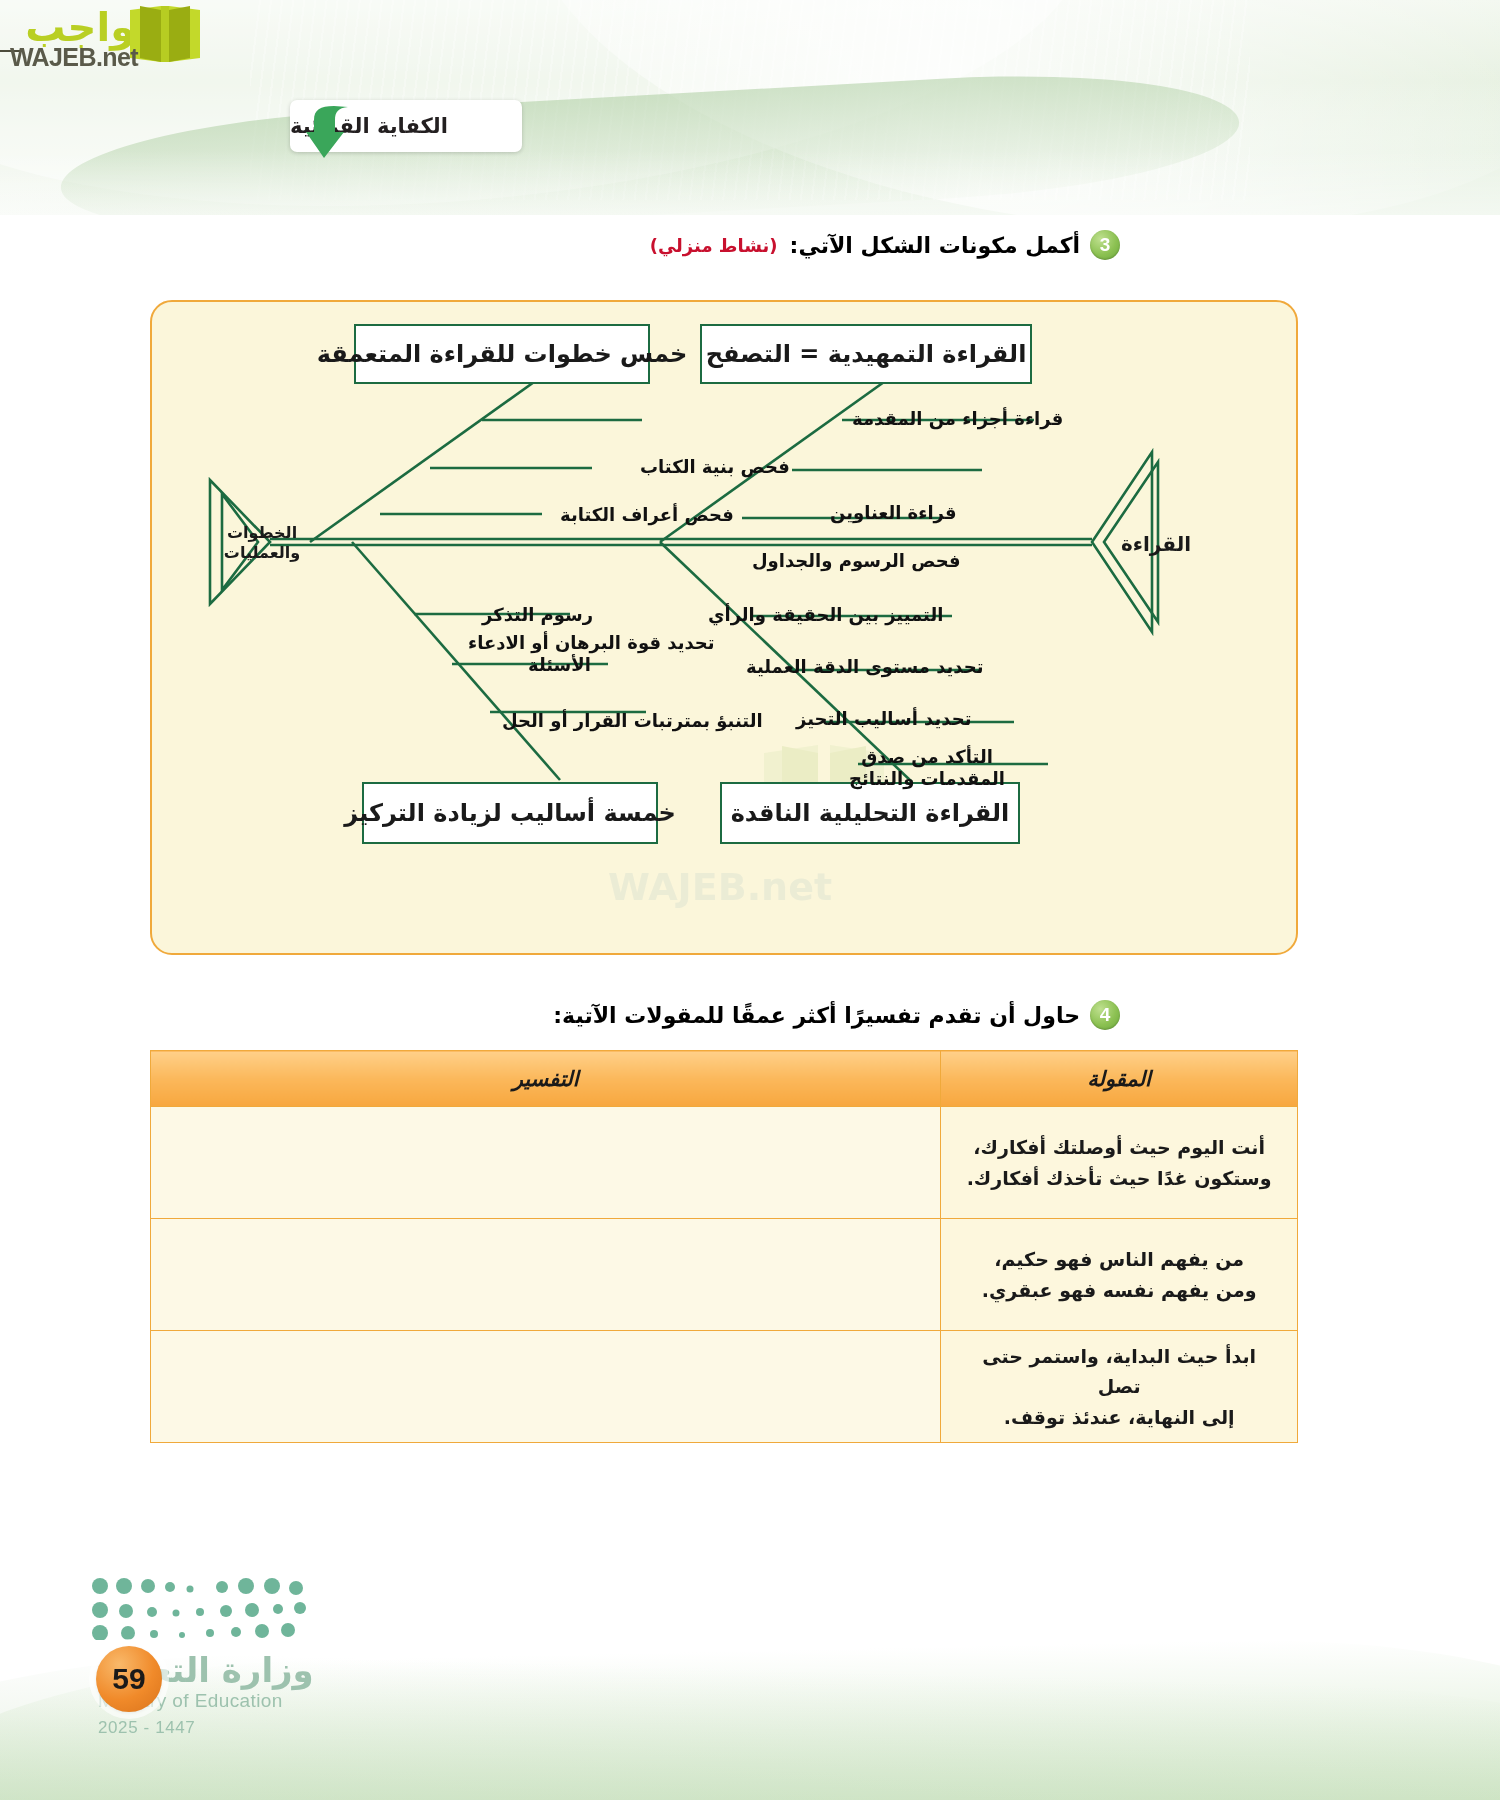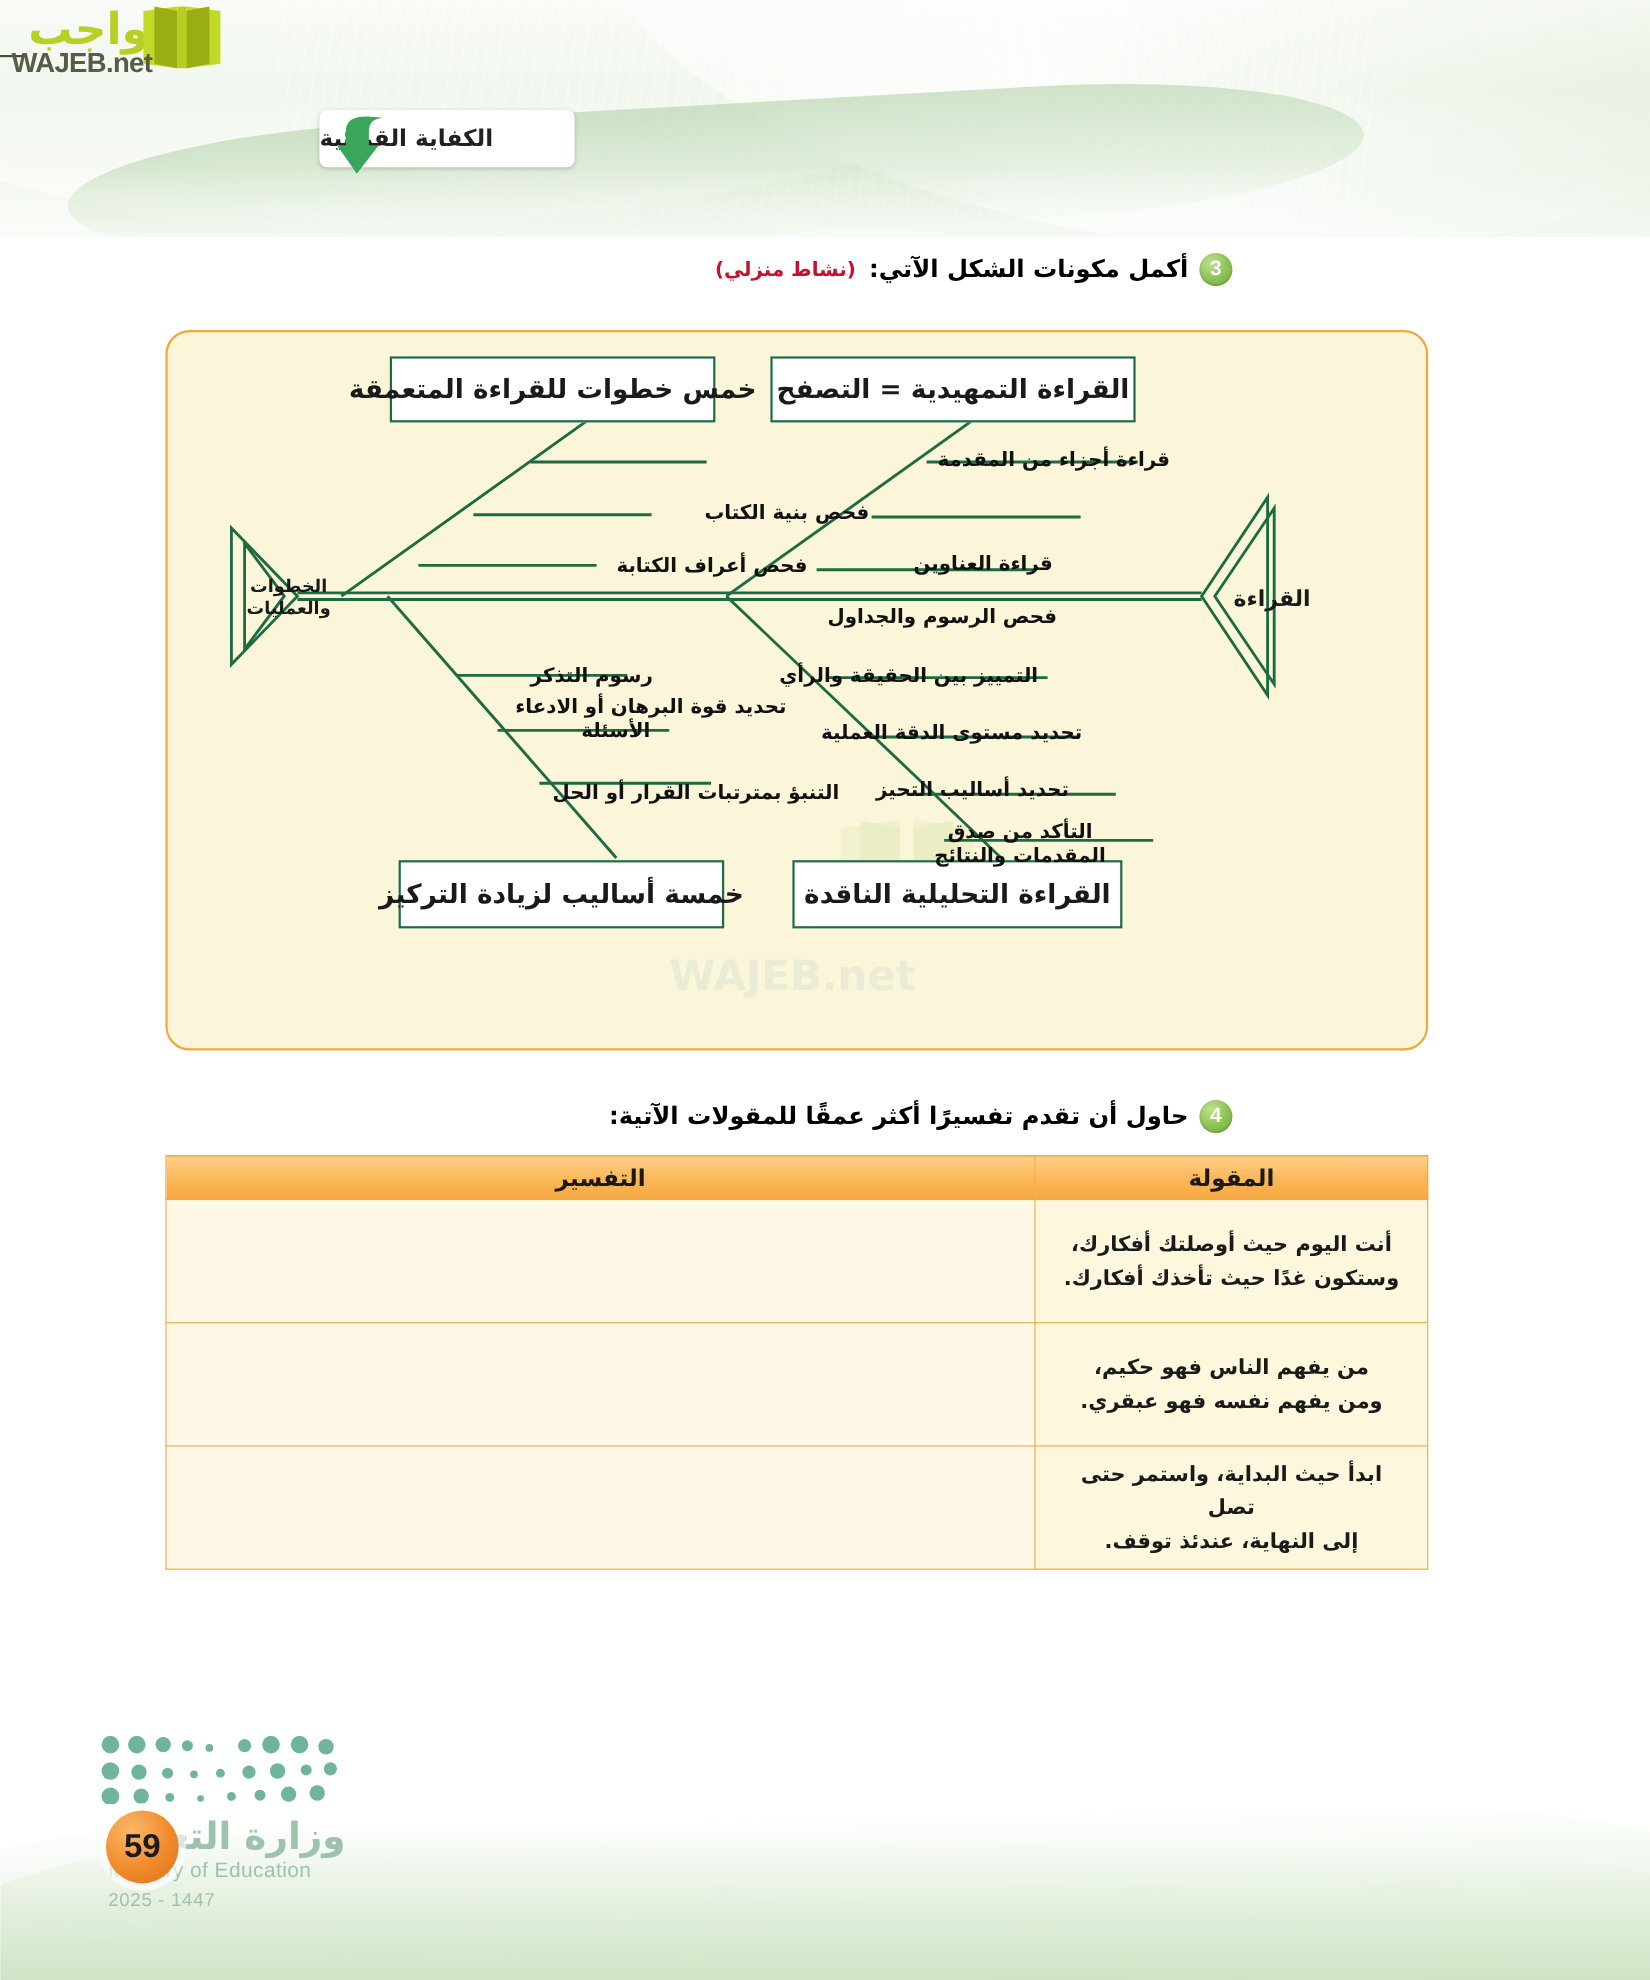--- a/index.html
+++ b/index.html
@@ -125,21 +125,21 @@
   .tbl {
     position: absolute; left: 150px; top: 1050px;
     width: 1148px;
     border-collapse: collapse;
     direction: rtl;
   }
   .tbl th, .tbl td { border: 1px solid #f0a93b; }
   .tbl thead th {
     background: linear-gradient(to bottom, #ffd089 0%, #fbb85b 50%, #f7a73f 100%);
     font-size: 21px; font-weight: 700; color: #1a1a1a;
-    height: 40px; text-align: center;
+    height: 56px; text-align: center; font-style: italic;
   }
   .tbl td.saying {
     background: #fdf7dd; width: 357px; height: 112px;
     font-size: 19px; font-weight: 700; color: #1a1a1a;
     text-align: center; line-height: 1.6; padding: 6px 24px;
   }
   .tbl td.answer { background: #fdf9e6; }
   .col-ans { width: 791px; }
 
   

